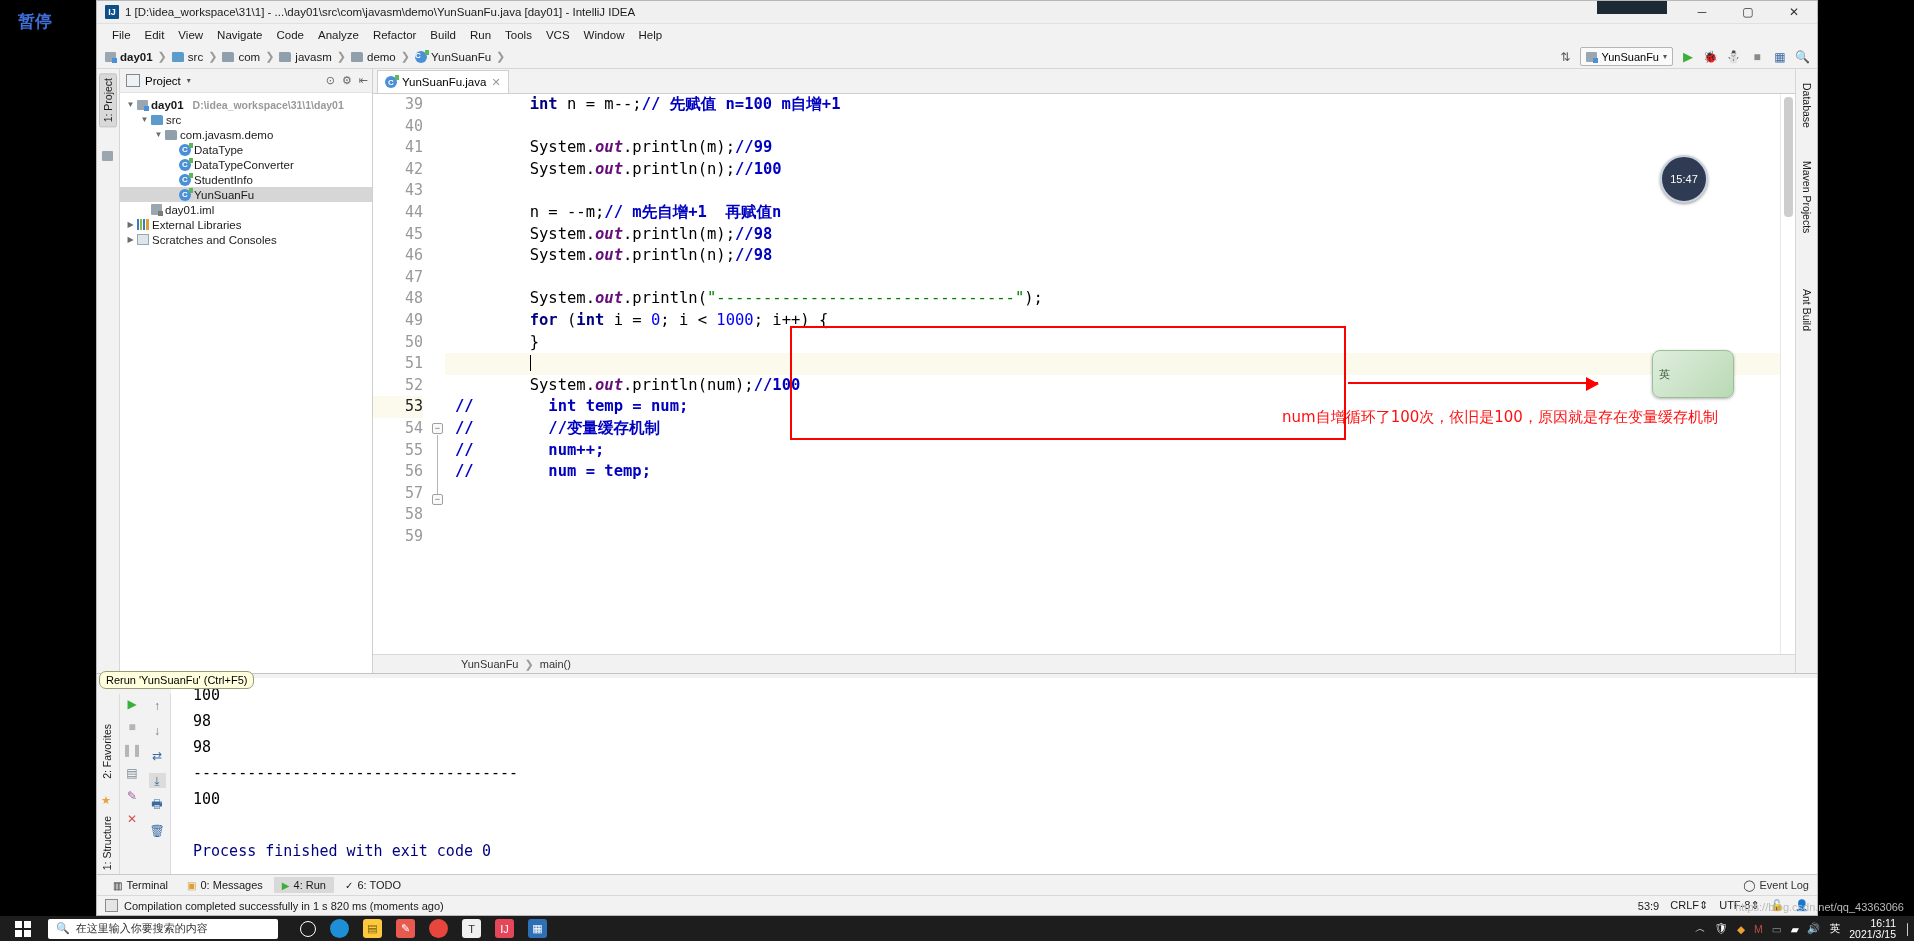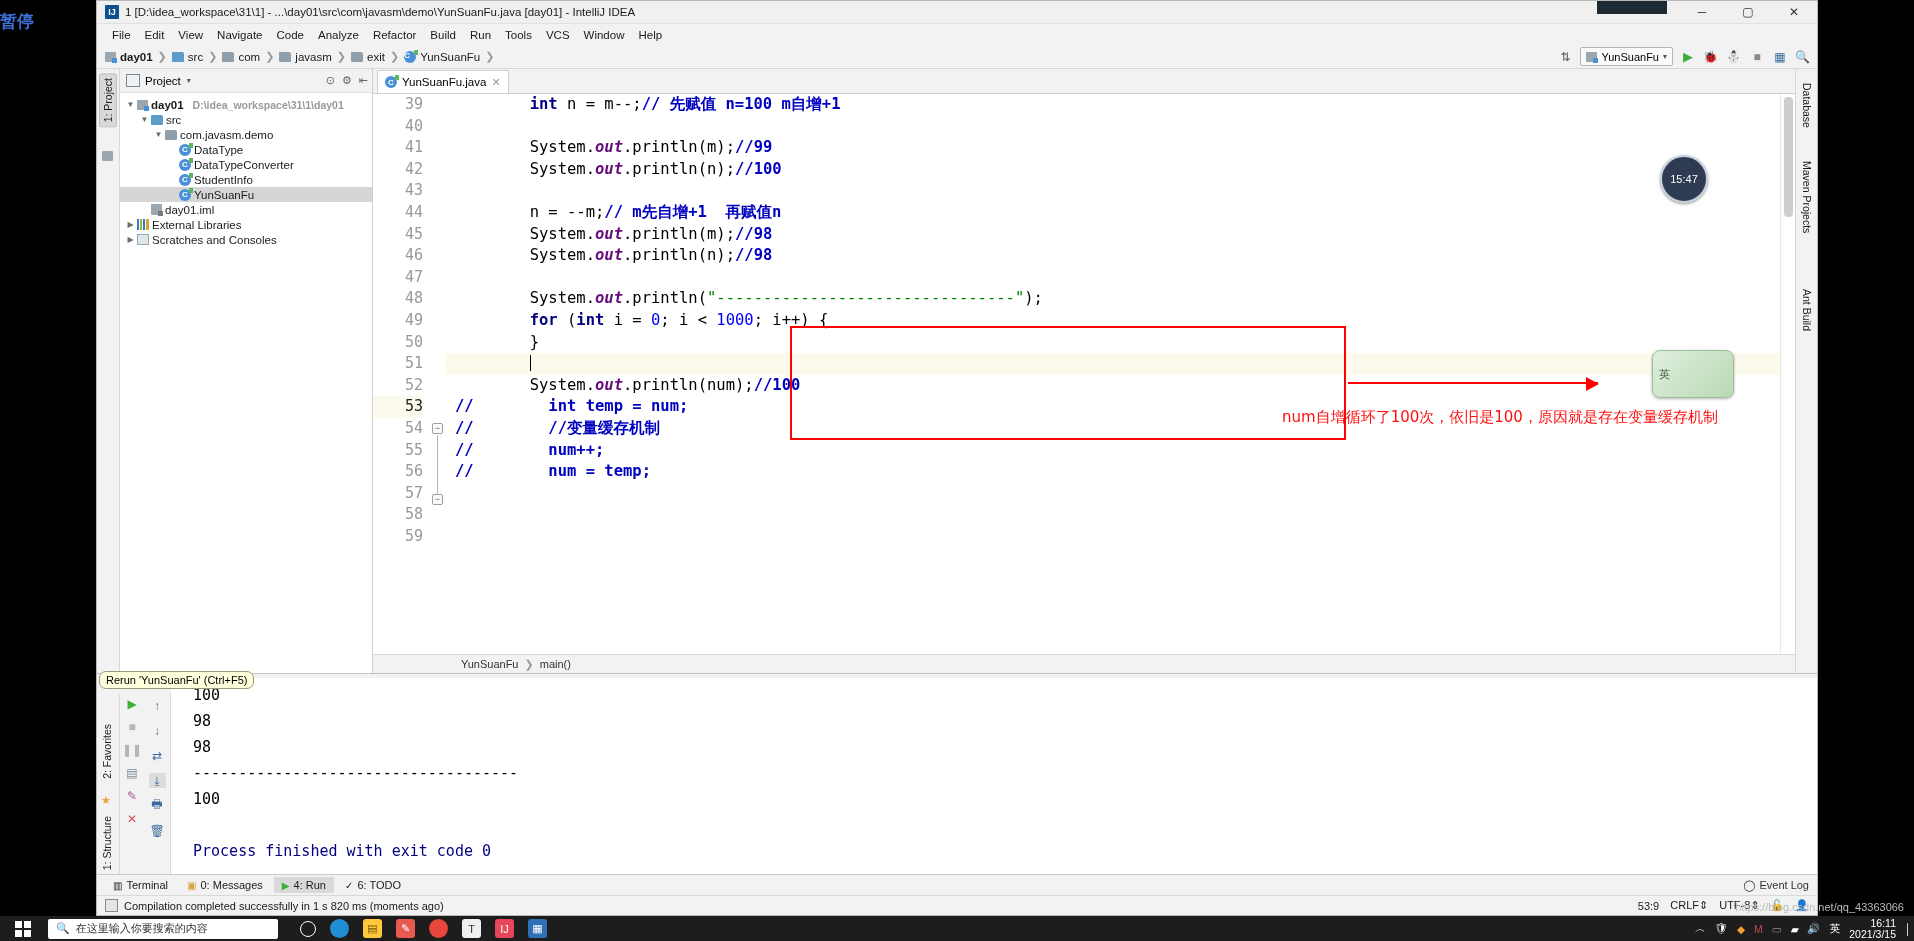--- a/index.html
+++ b/index.html
@@ -1,21 +1,21 @@
 <!DOCTYPE html>
 <html><head>
 <meta charset="utf-8">
 <style>
   html,body{margin:0;padding:0;background:#000;}
   body{width:1914px;height:941px;overflow:hidden;font-family:"Liberation Sans",sans-serif;}
   #root{position:relative;width:1914px;height:941px;background:#000;}
 
   
   .leftgutter{position:absolute;left:0;top:0;width:96px;height:916px;background:#000;}
-  .pause-label{position:absolute;left:0;top:10px;color:#3f6fd8;font-size:17px;font-weight:bold;font-family:Liberation Sans, sans-serif;}
+  .pause-label{position:absolute;left:18px;top:10px;color:#3f6fd8;font-size:17px;font-weight:bold;font-family:Liberation Sans, sans-serif;}
 
   .ide{position:absolute;left:96px;top:0;width:1722px;height:916px;background:#f2f2f2;
        display:flex;flex-direction:column;border:1px solid #b8b8b8;box-sizing:border-box;}
   .rightblack{position:absolute;left:1818px;top:0;width:96px;height:916px;background:#000;}
 
   
   .titlebar{height:22px;background:#f0f0f0;border-bottom:1px solid #e0e0e0;display:flex;align-items:center;
             font-size:11.5px;color:#1a1a1a;position:relative;flex:none;}
   .ij-logo{width:14px;height:14px;margin:0 6px 0 8px;background:#0d4f8b;color:#fff;font-size:9px;
            display:flex;align-items:center;justify-content:center;font-weight:bold;border-radius:1px;}
@@ -225,21 +225,21 @@
             <span>com</span>
           </span>
           <span class="sep">❯</span>
           <span style="display: flex; align-items: center;">
             <span class="ic-fold pkg ci"></span>
             <span>javasm</span>
           </span>
           <span class="sep">❯</span>
           <span style="display: flex; align-items: center;">
             <span class="ic-fold pkg ci"></span>
-            <span>exit</span>
+            <span>demo</span>
           </span>
           <span class="sep">❯</span>
           <span style="display: flex; align-items: center;">
             <span class="ic-class ci">C</span>
             <span>YunSuanFu</span>
           </span>
           <span class="sep">❯</span>
         </div>
       <div class="navbar-right">
         <div class="tbicon">⇅</div>

